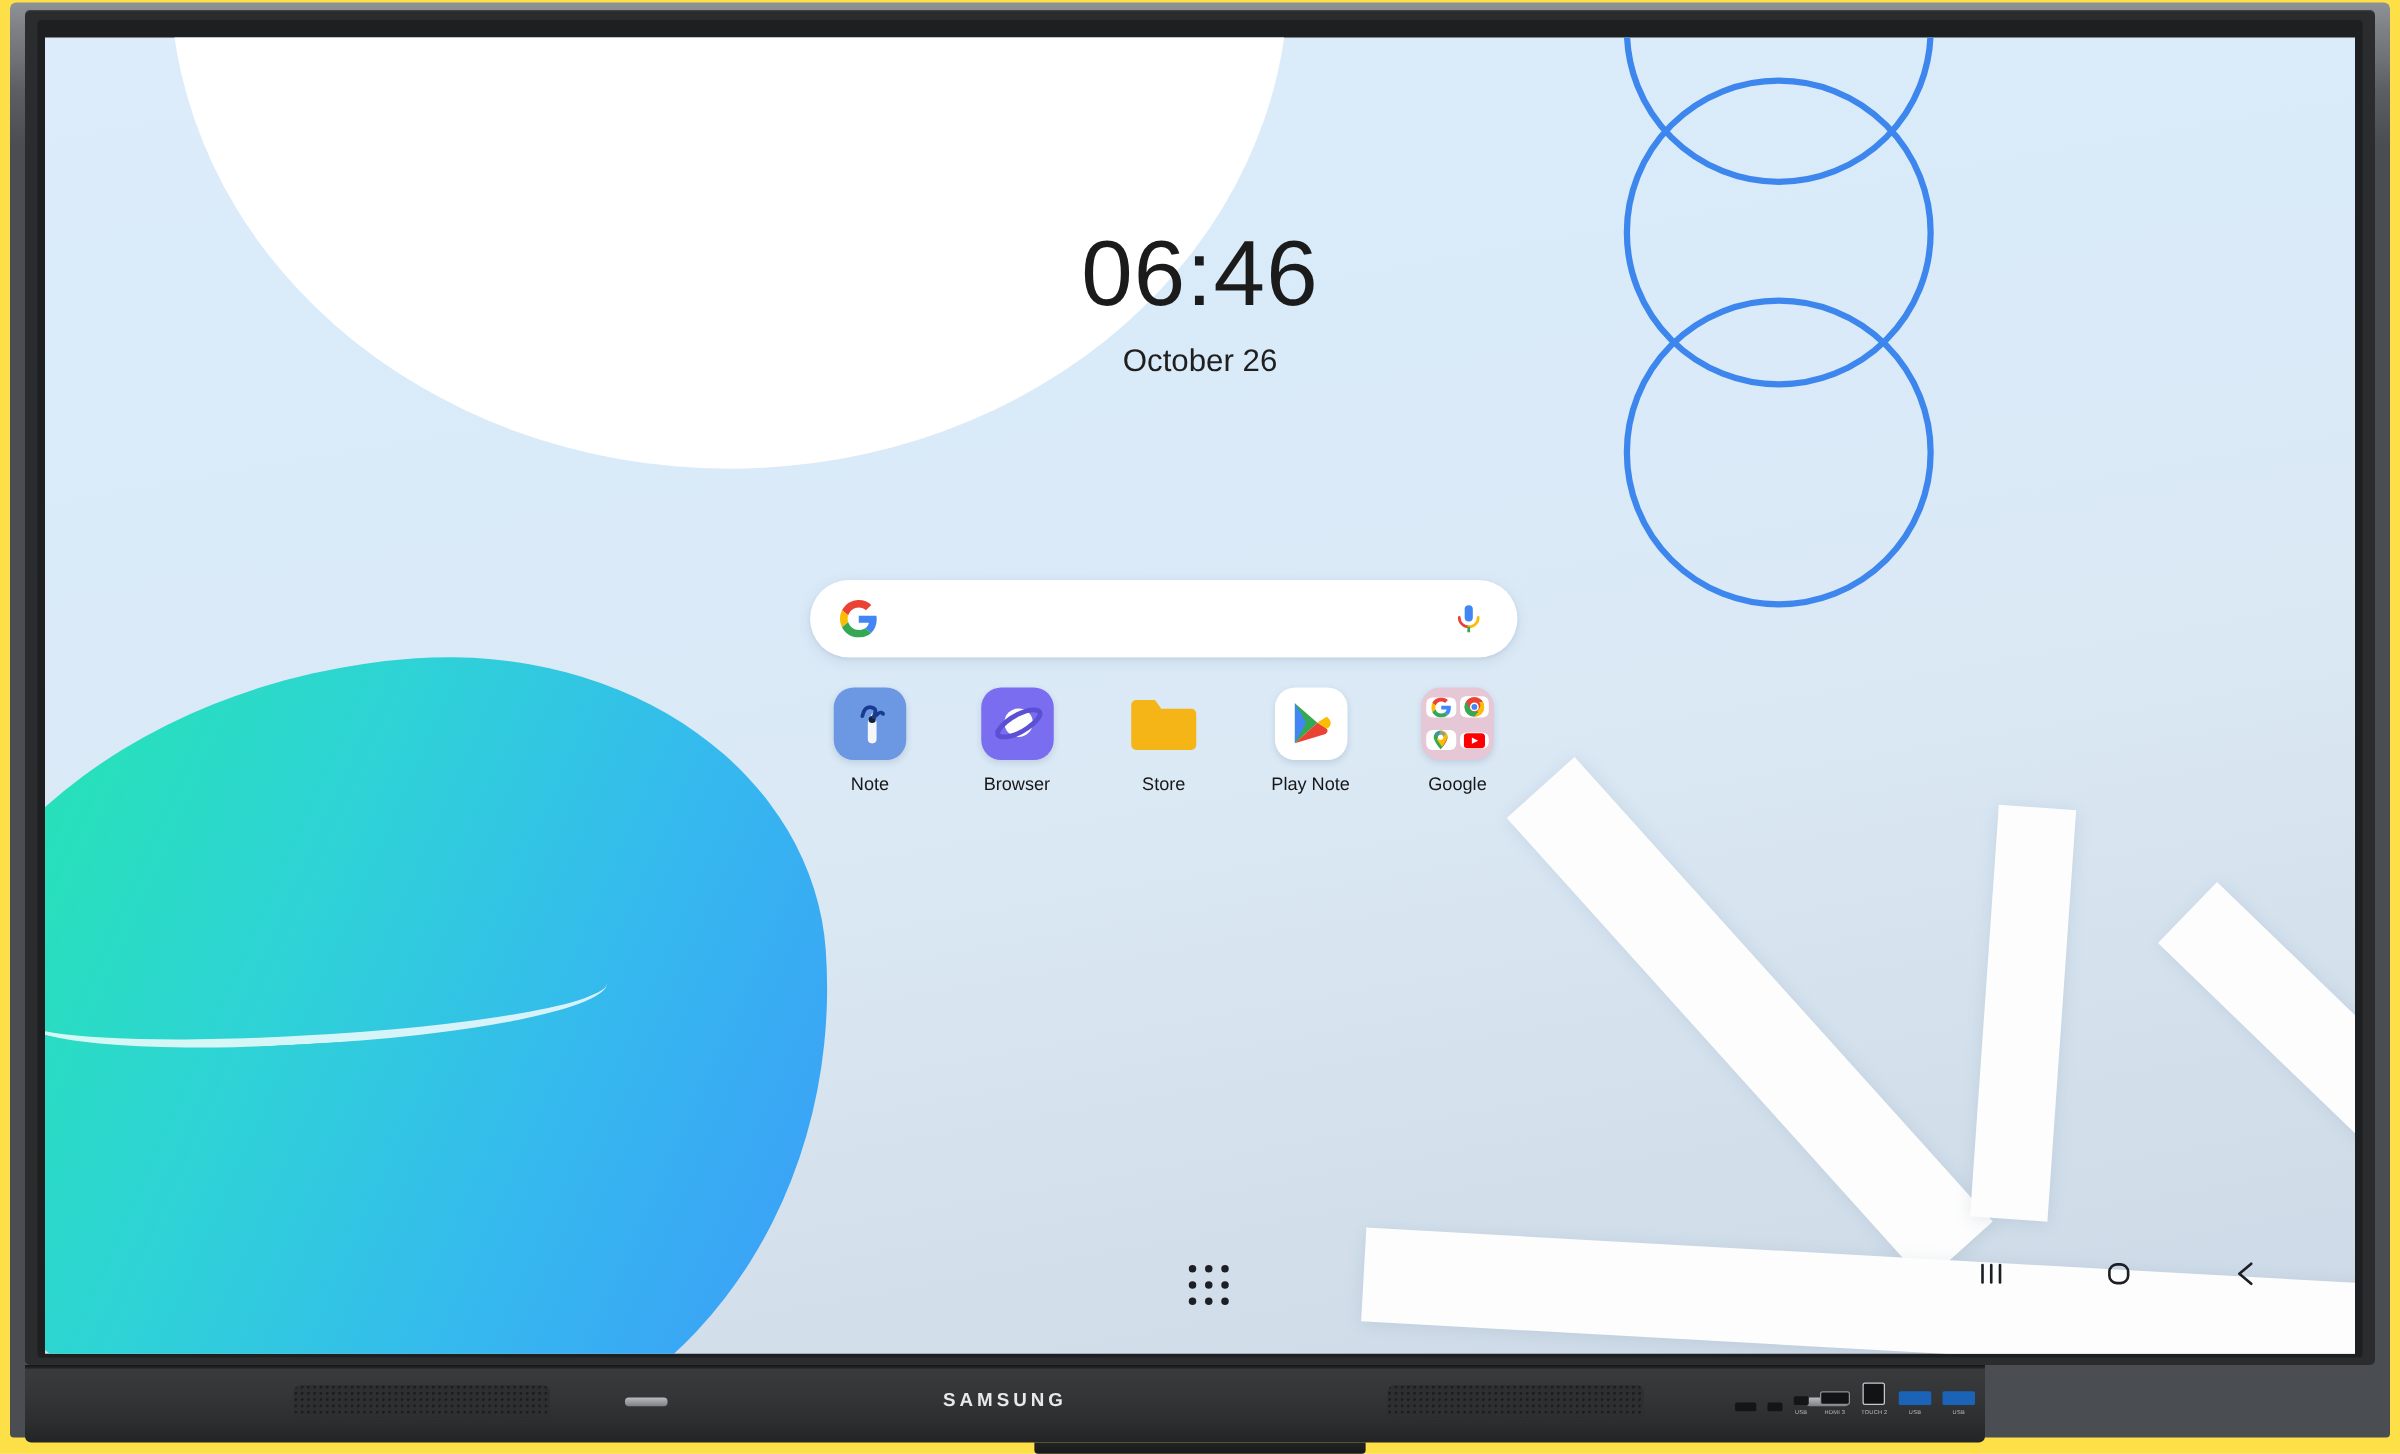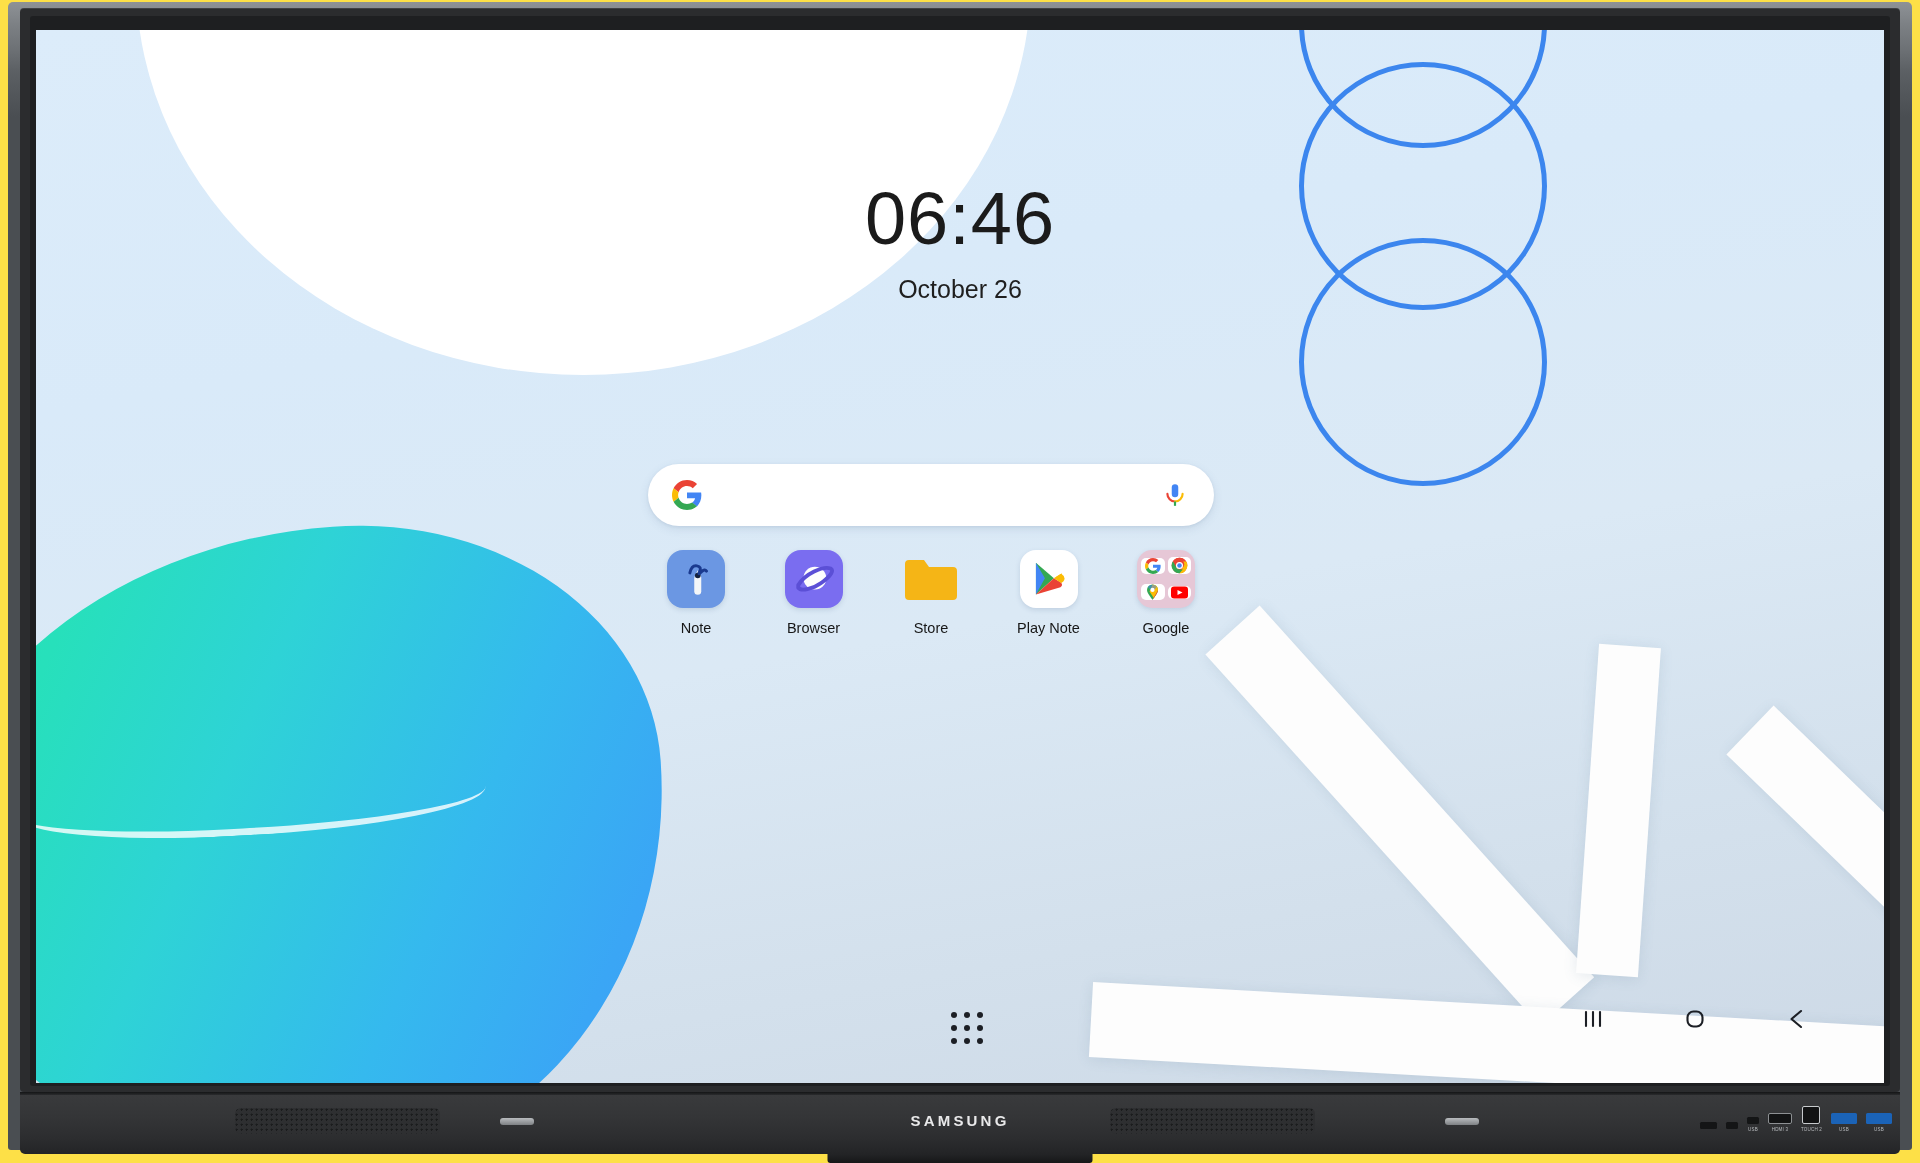--- a/index.html
+++ b/index.html
@@ -171,21 +171,21 @@
 
   .navbar {
     position:absolute; right:64px; top:966px;
     display:flex; align-items:center; gap:56px;
     z-index:7;
   }
   .nav-btn { width:46px; height:46px; display:flex; align-items:center; justify-content:center; cursor:pointer; }
 
   
   .chin {
-    position:absolute; left:20px; top:1092px; width:1880px; height:62px;
+    position:absolute; left:20px; top:1092px; width:1568px; height:62px;
     background:linear-gradient(180deg,#3a3b3d 0%, #343537 40%, #2c2d2f 75%, #232426 100%);
     border-radius:0 0 5px 5px;
     overflow:hidden;
   }
   .chin-topline {
     position:absolute; left:0; top:0; width:100%; height:3px;
     background:linear-gradient(180deg,#141516,#2a2b2d);
   }
   .samsung-logo {
     position:absolute; left:0; right:0; top:20px;

